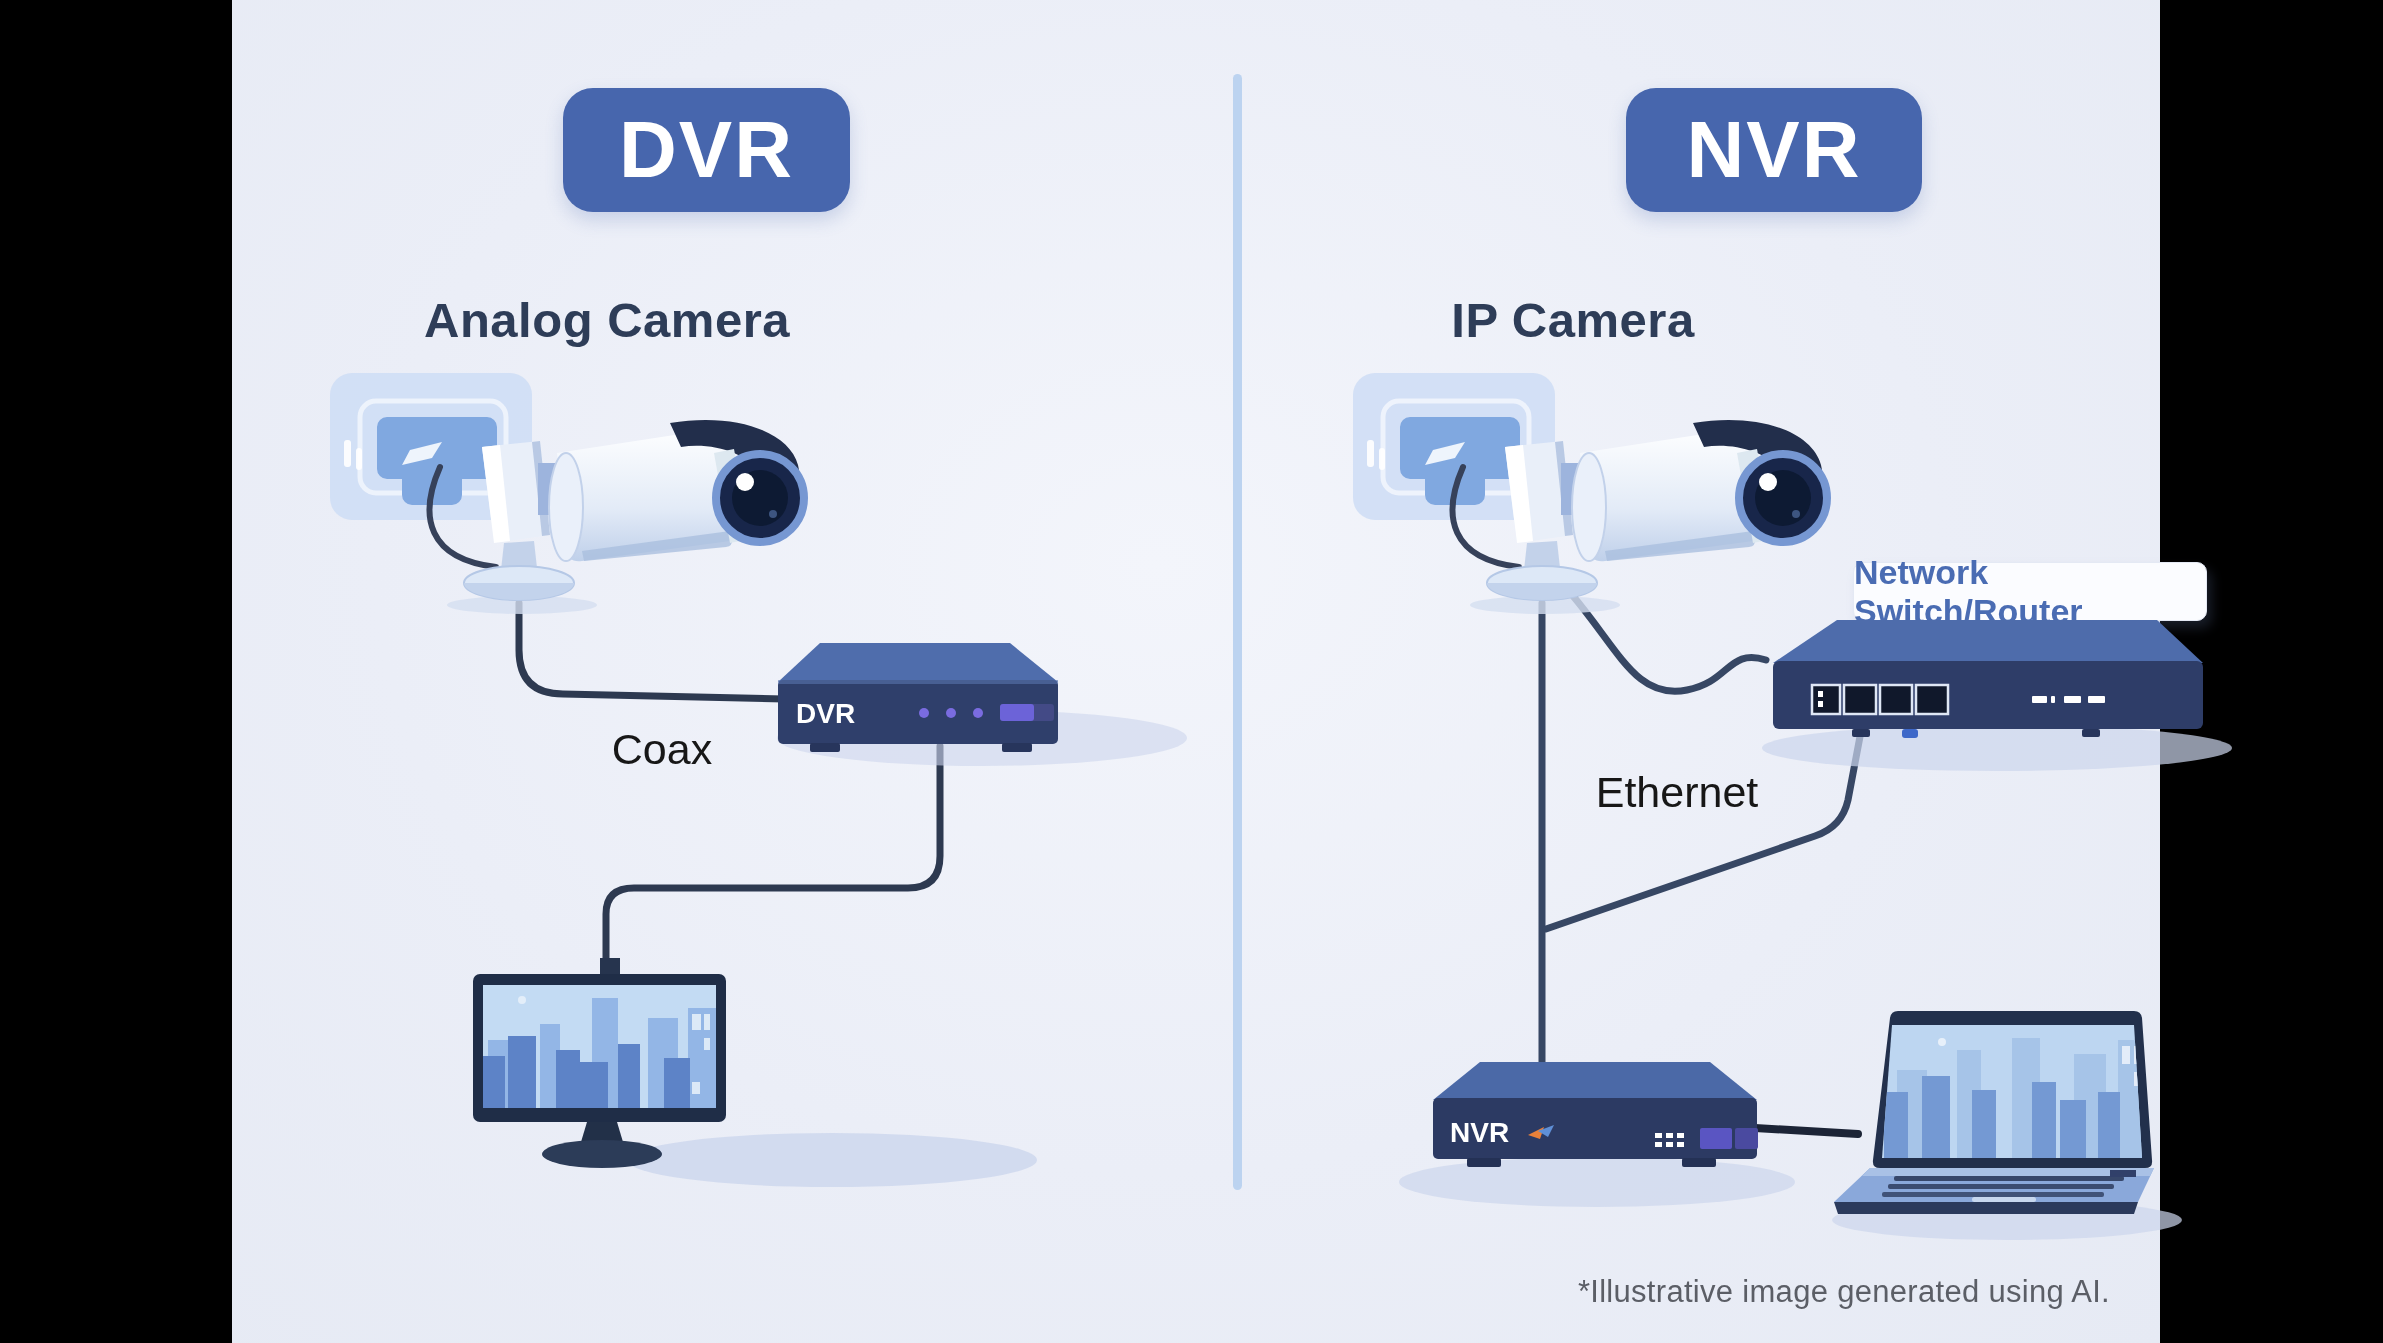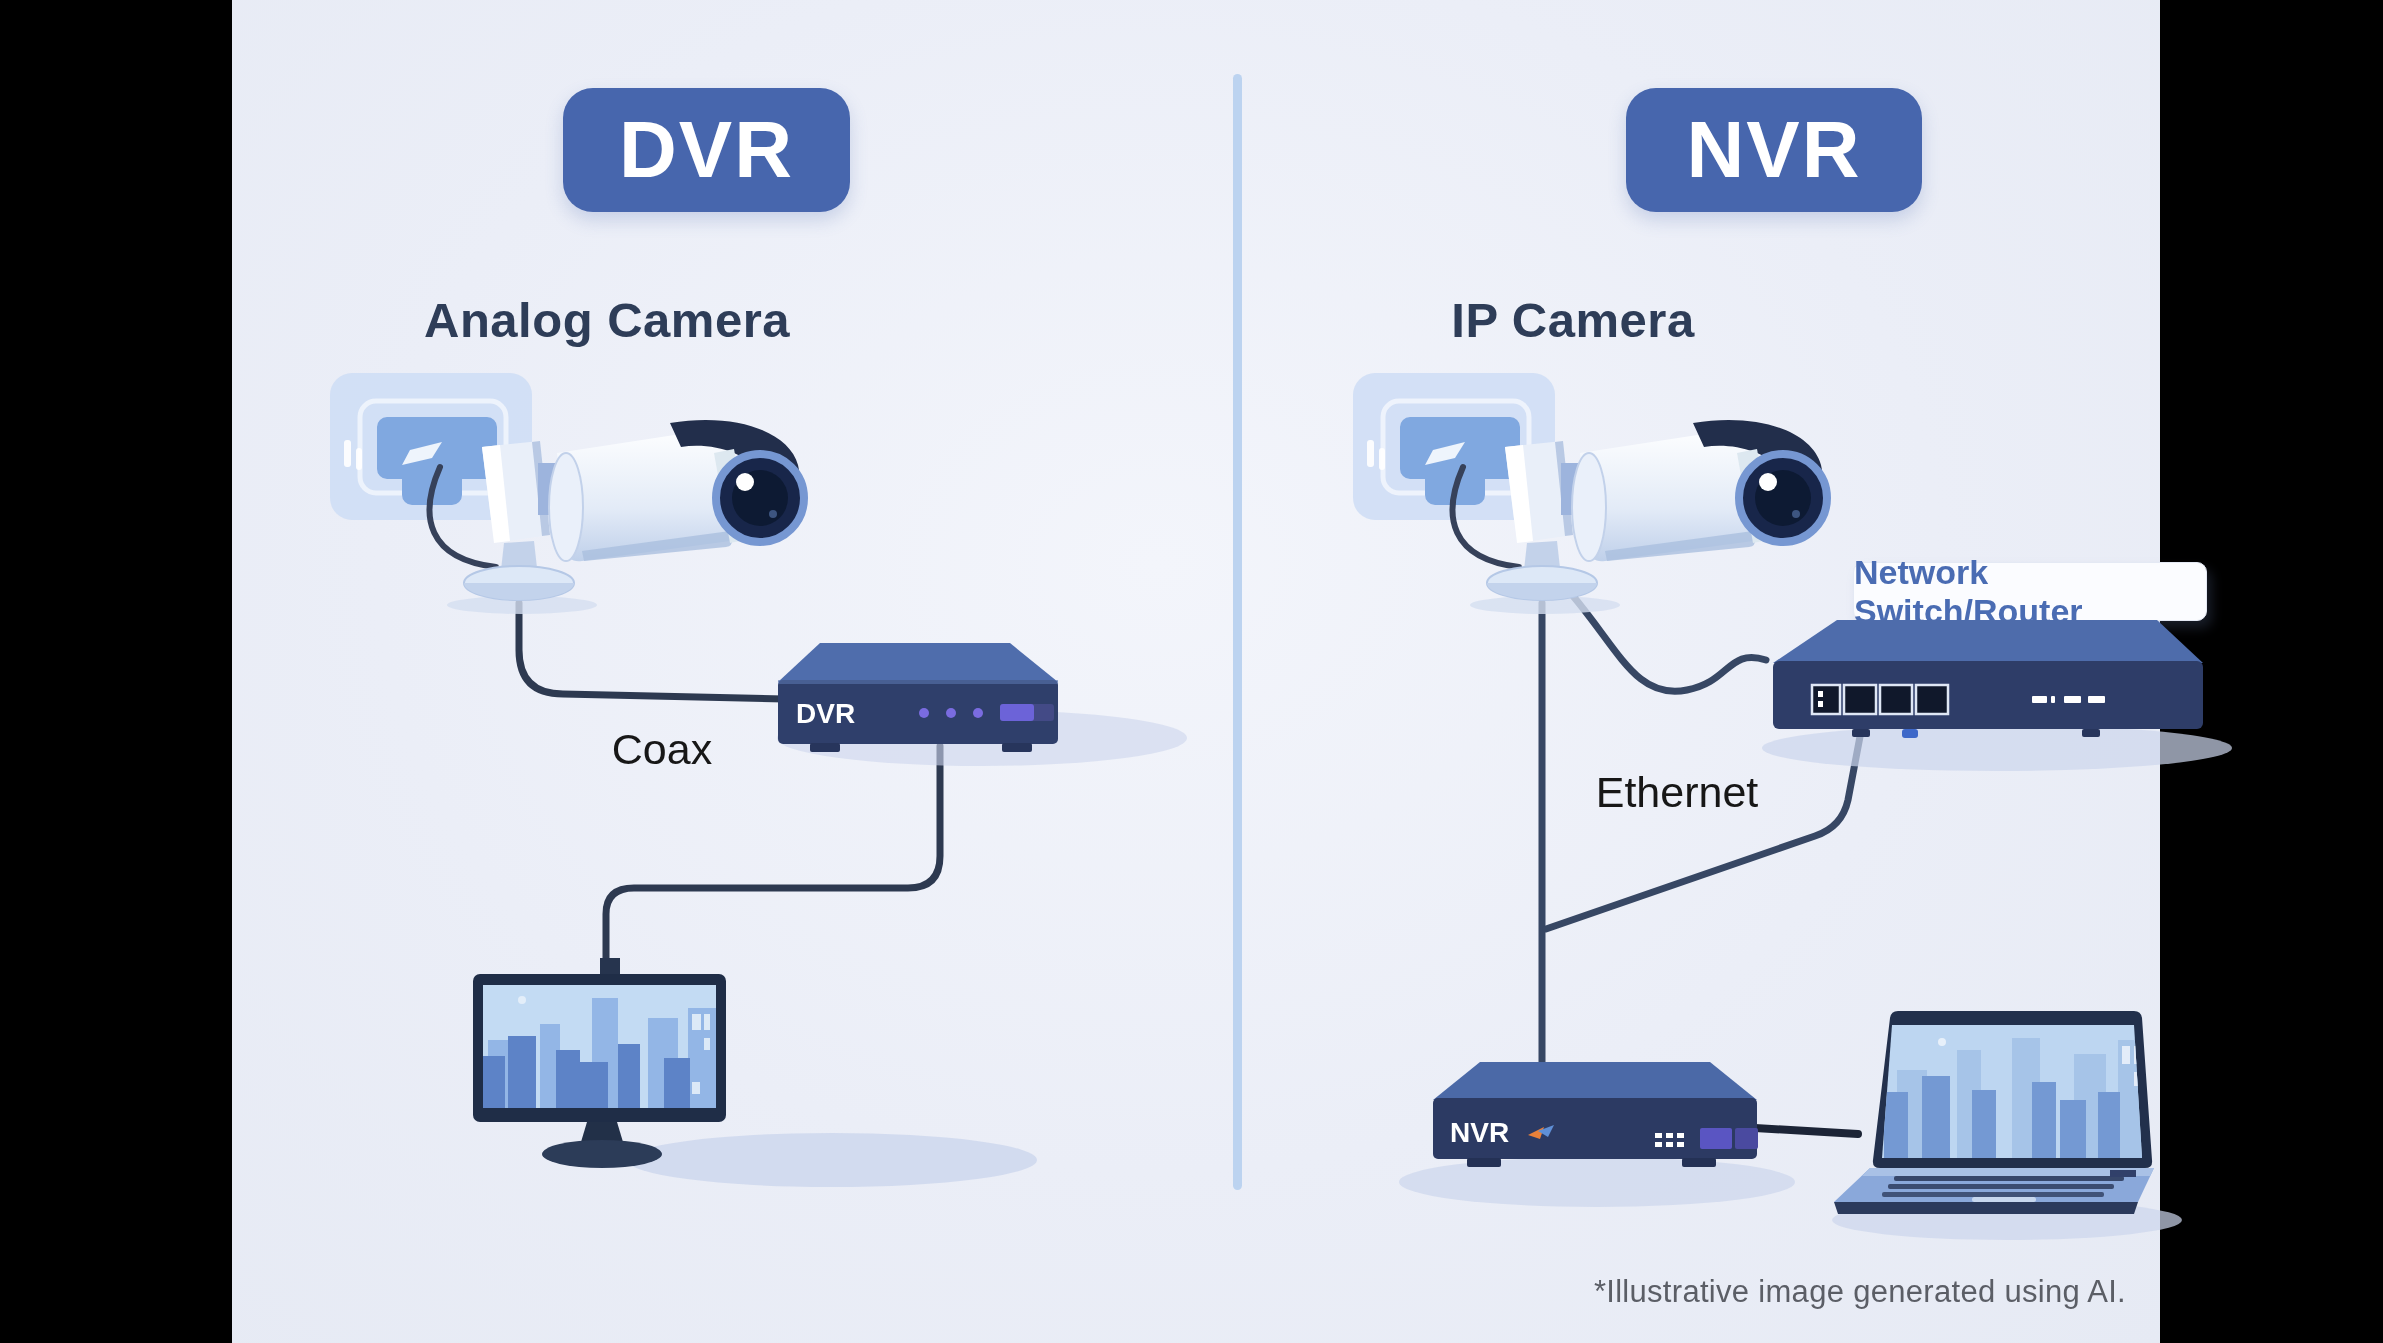--- a/index.html
+++ b/index.html
@@ -37,21 +37,21 @@
     position:absolute;left:1621px;top:562px;width:352px;height:57px;background:#fbfcff;
     border:1px solid #e4e9f4;border-radius:10px;display:flex;align-items:center;justify-content:flex-end;
     box-shadow:5px 7px 12px rgba(110,130,180,.22);
   }
   .switch-label span{color:#4a6cb3;font-size:34px;font-weight:bold;}
   .divider{
     position:absolute;left:1001px;top:74px;width:9px;height:1116px;
     background:#bcd3f0;border-radius:5px;
   }
   .footnote{
-    position:absolute;top:1274px;right:34px;font-size:31px;color:#5b5e66;letter-spacing:.3px;
+    position:absolute;top:1274px;right:50px;font-size:31px;color:#5b5e66;letter-spacing:.3px;
   }
   svg{position:absolute;overflow:visible;}
   svg text{font-family:"Liberation Sans","DejaVu Sans",sans-serif;}
 </style>
 </head>
 <body>
 
 <div class="stage">
 
   <div class="divider"></div>

